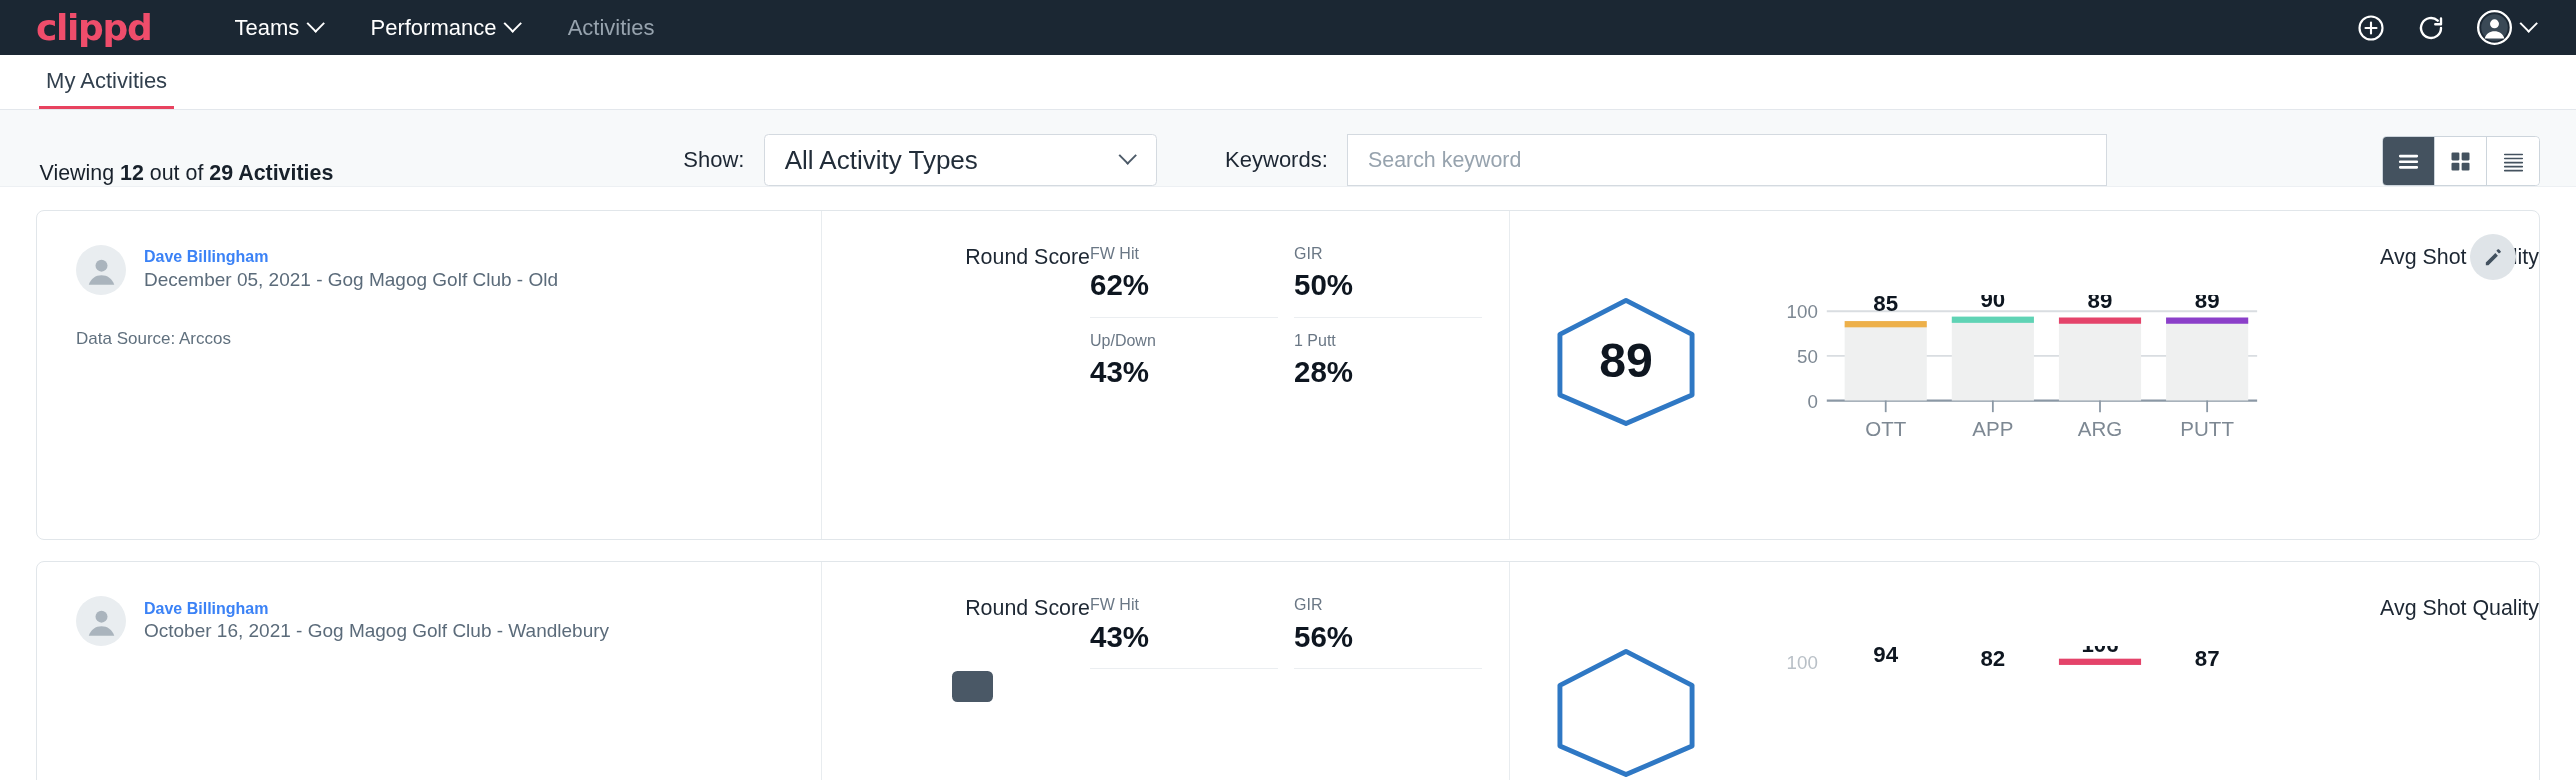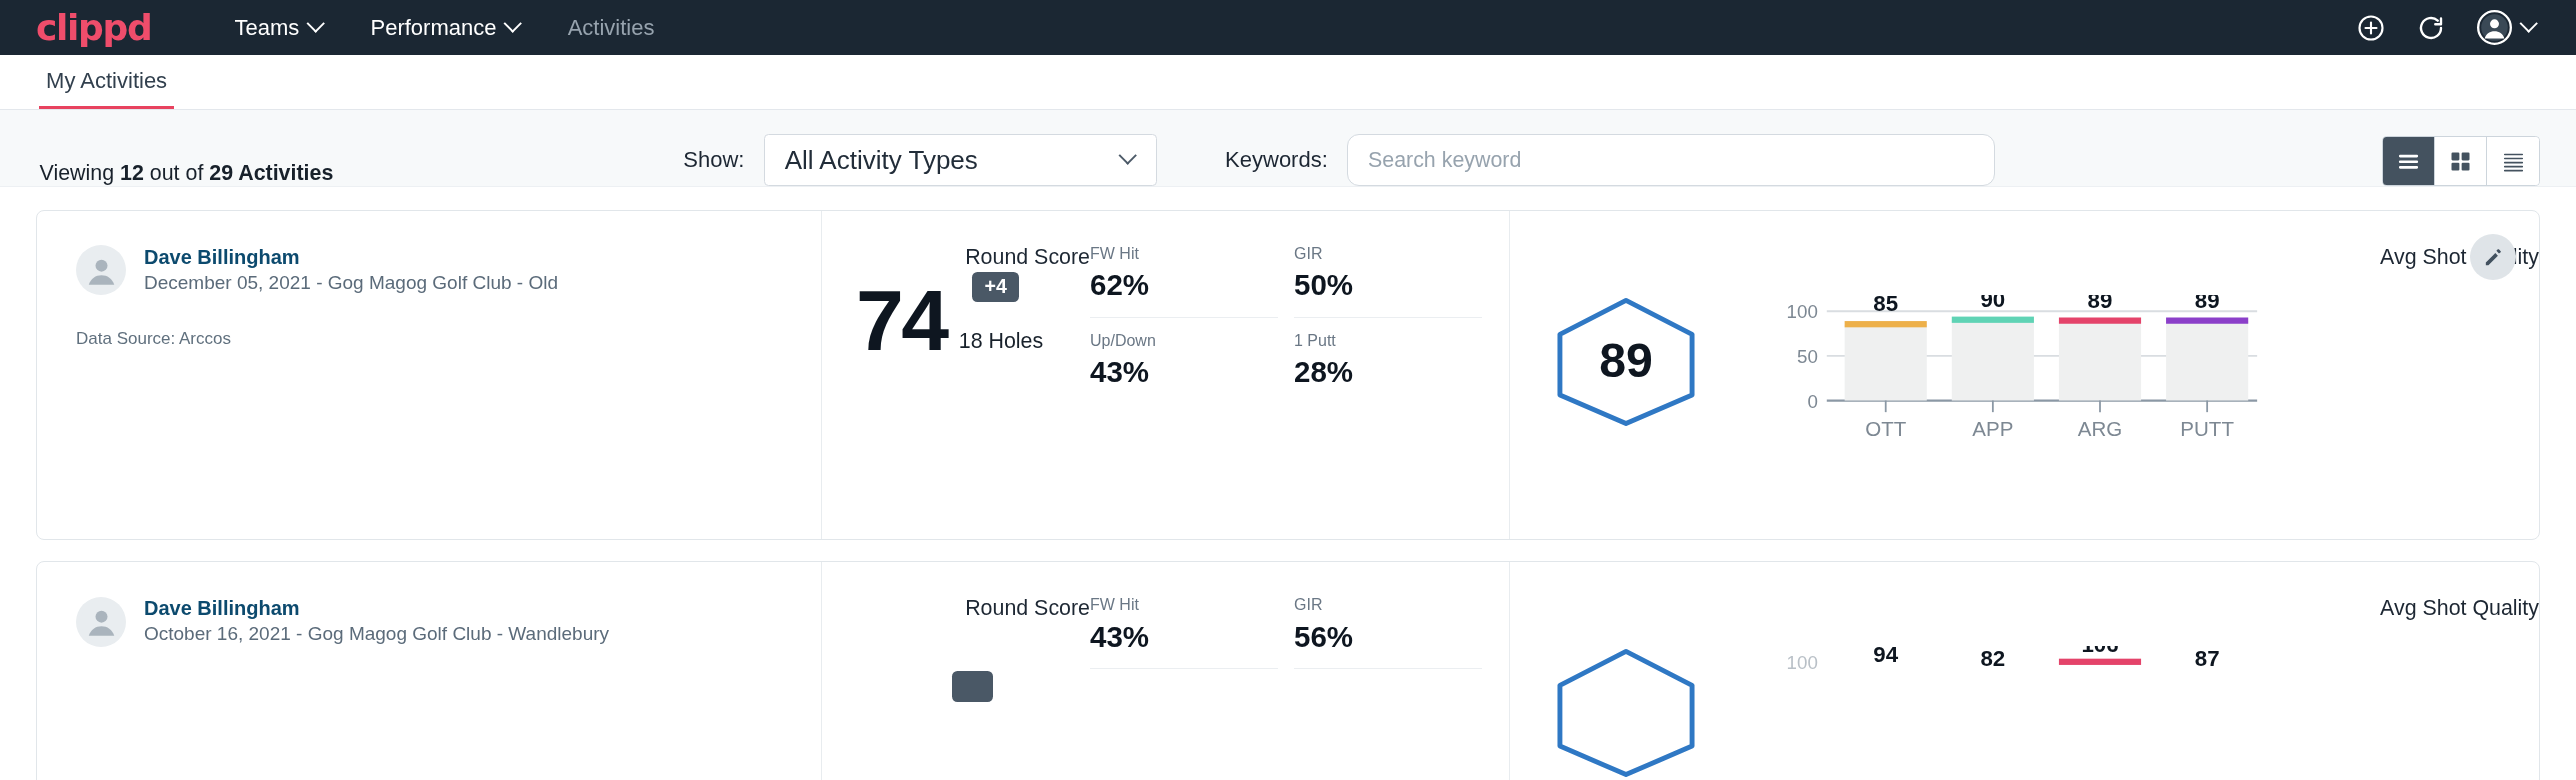--- a/index.html
+++ b/index.html
@@ -106,24 +106,24 @@
     width: 13.4px; height: 13.4px;
     border-right: 2.7px solid #4c5a68;
     border-bottom: 2.7px solid #4c5a68;
     transform: rotate(45deg) translate(-2.7px,-2.7px);
   }
   .kw-group {
     display: flex; align-items: center; gap: 19.6px;
     margin-left: 68px;
   }
   .search-box {
-    width: 648px; height: 52px;
+    width: 760px; height: 52px;
     background: #ffffff;
     border: 0.9px solid #d4dae0;
-    border-radius: 12px;
+    border-radius: 0;
     display: flex; align-items: center;
     padding: 0 19.6px;
   }
   .search-box input {
     border: none; outline: none;
     font-size: 21.4px;
     font-family: "Liberation Sans", sans-serif;
     color: #222d39; width: 100%;
     background: transparent;
   }
@@ -167,21 +167,21 @@
     padding: 34px 0 0 39px;
     border-right: 0.9px solid #e8ecef;
   }
   .userrow { display: flex; align-items: center; gap: 18px; }
   .av {
     width: 50px; height: 50px; border-radius: 50%;
     background: #e9edf0;
     display: flex; align-items: center; justify-content: center;
     flex: none;
   }
-  .uname { font-size: 20px; font-weight: bold; color: #0c4a6e; line-height: 1.28; }
+  .uname { font-size: 16px; font-weight: bold; color: #3b82f6; line-height: 1.28; }
   .umeta { font-size: 19px; color: #5b6b7a; line-height: 1.3; }
   .cardtitle {
     font-size: 33px; font-weight: bold; color: #16202b;
     margin-top: 28.6px;
   }
   .datasource { font-size: 17px; color: #60707e; margin-top: 34px; }
 
   .col-score { width: 268px; padding: 34px 0 0 34px; }
   .sectlabel { font-size: 21.4px; color: #1d2733; text-align: right; }
   .scorewrap { display: flex; align-items: flex-end; margin-top: 7.1px; position: relative; }
@@ -347,25 +347,20 @@
         <div>
           <div class="uname">Dave Billingham</div>
           <div class="umeta">December 05, 2021 - Gog Magog Golf Club - Old</div>
         </div>
       </div>
       <div class="datasource">Data Source: Arccos</div>
     </div>
 
     <div class="col-score">
       <div class="sectlabel">Round Score</div>
-      <div class="scorewrap">
-        <div class="bignum">74</div>
-        <div class="badge">+4</div>
-        <div class="holes">18 Holes</div>
-      </div>
     </div>
 
     <div class="col-stats">
       <div class="stat top">
         <div class="k">FW Hit</div>
         <div class="v">62%</div>
       </div>
       <div class="stat top">
         <div class="k">GIR</div>
         <div class="v">50%</div>

